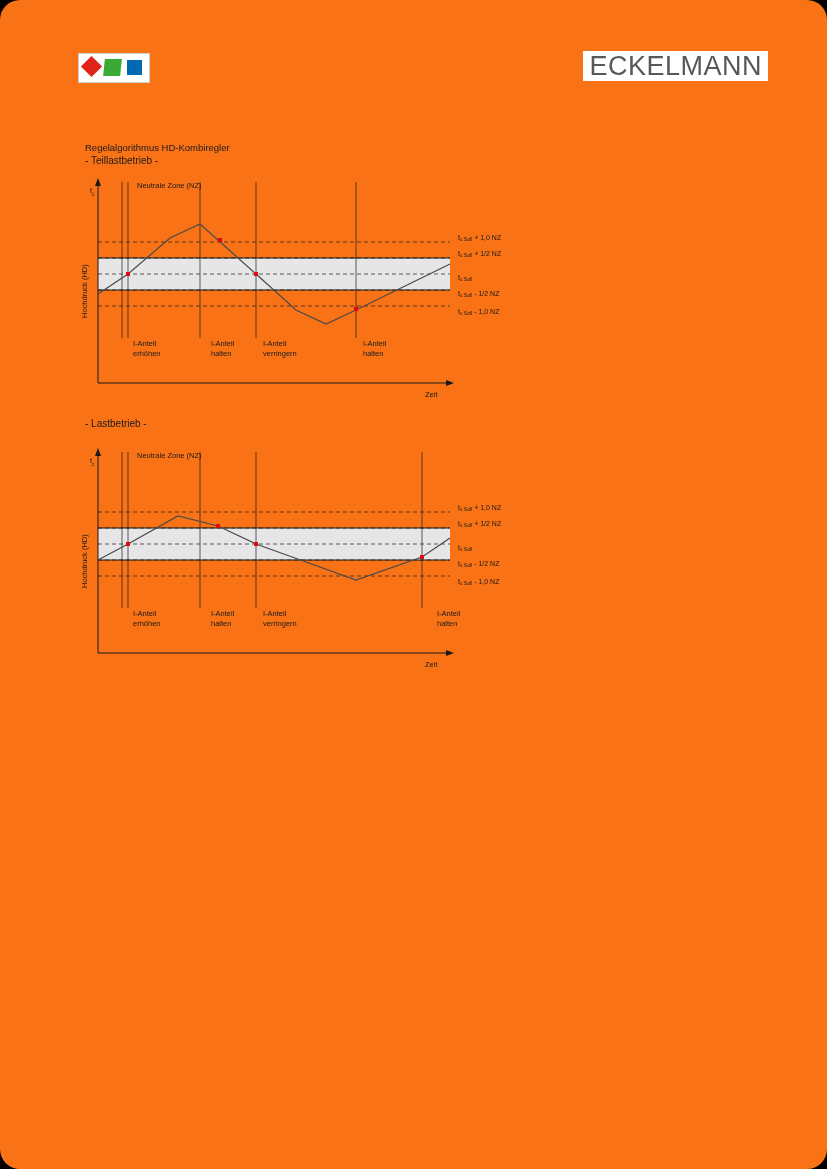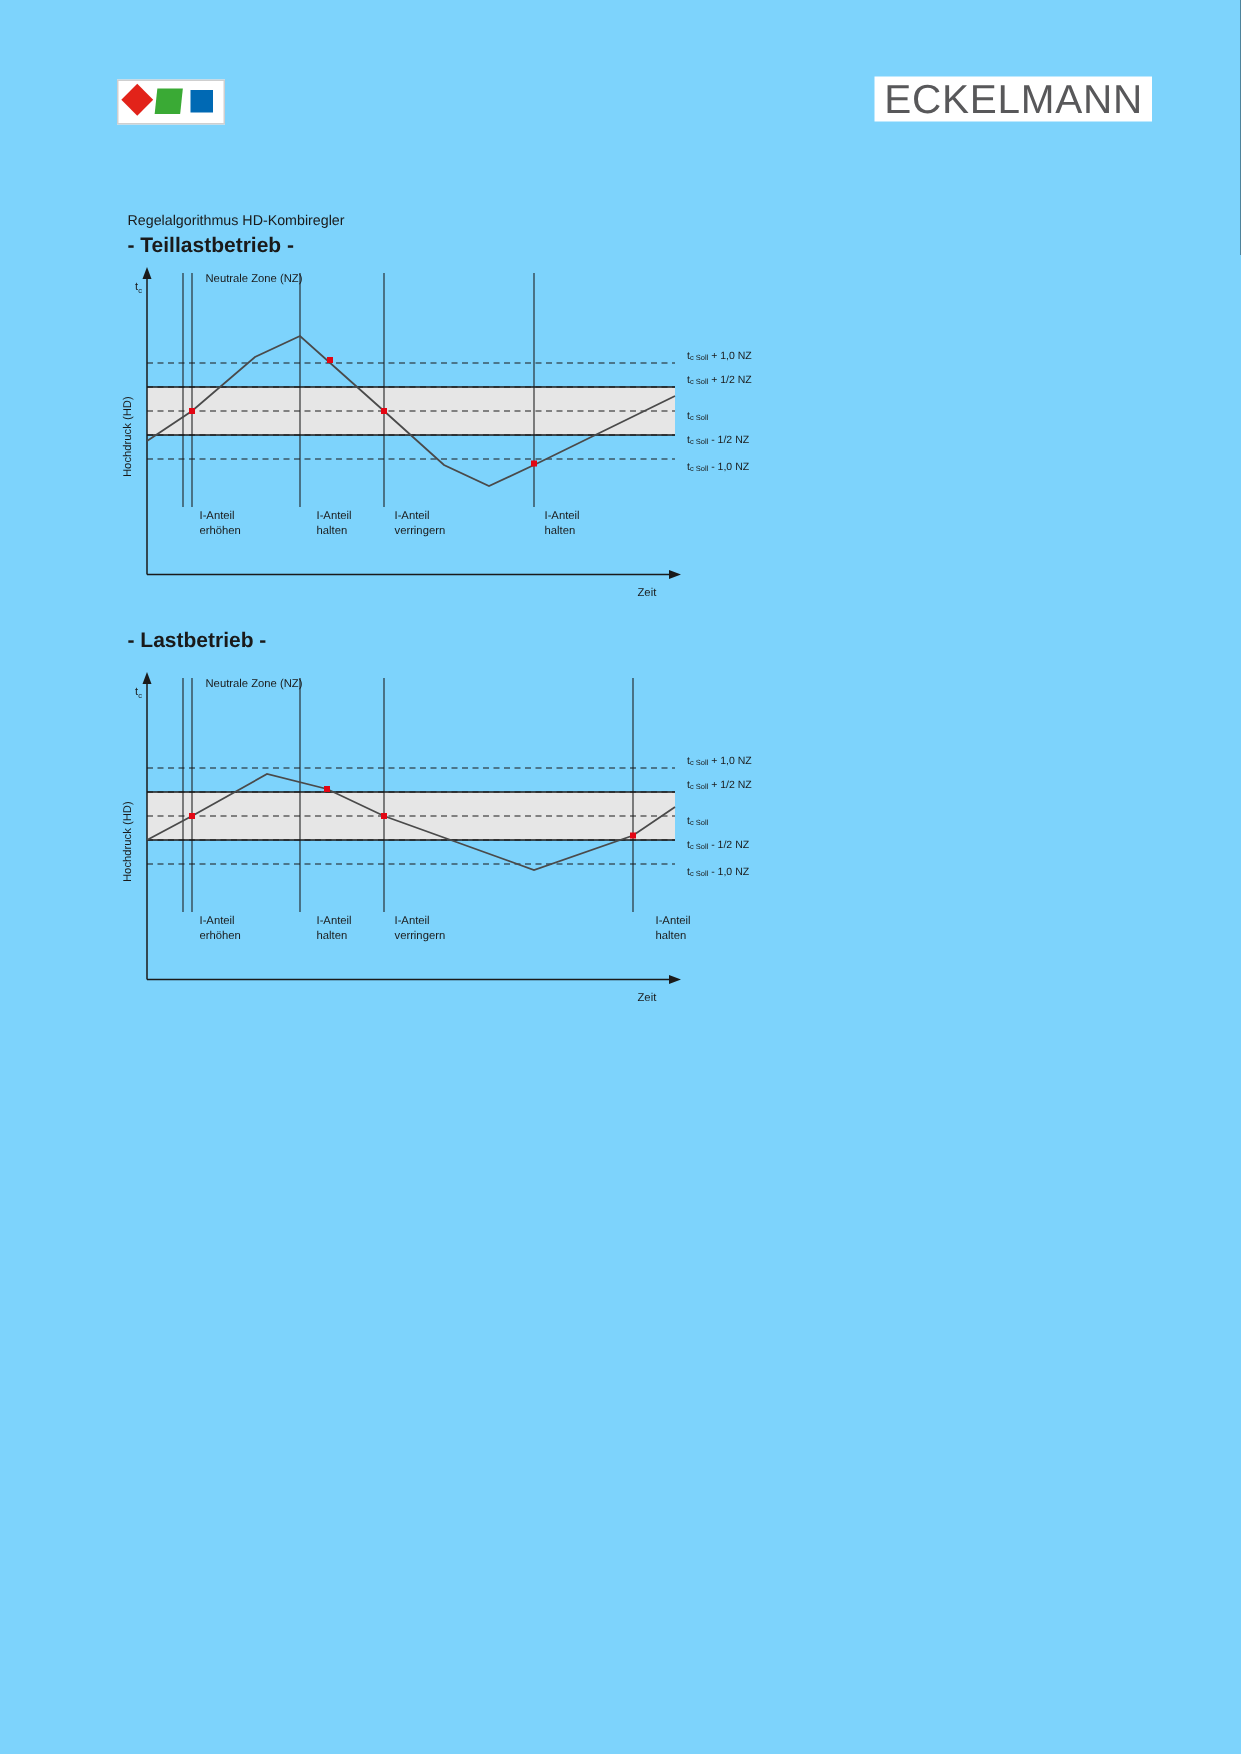--- a/index.html
+++ b/index.html
@@ -12,21 +12,22 @@
     height: 1169px;
     position: relative;
     font-family: "Liberation Sans", sans-serif;
     overflow: hidden;
   }
   .page {
     position: absolute;
     left: 0; top: 0;
     width: 827px;
     height: 1169px;
-    background: #7dd3fc;
+    background: #f97316;
+    border-radius: 20px;
   }
 
   
   .logo-box {
     position: absolute;
     left: 78px;
     top: 53px;
     width: 70px;
     height: 28px;
     background: #ffffff;
@@ -80,24 +81,23 @@
   .fig1 { left: 0; top: 0; }
 
   .fig-title {
     position: absolute;
     font-size: 9.5px;
     color: #1a1a1a;
     white-space: nowrap;
   }
   .fig-sub {
     position: absolute;
-    font-size: 14px;
-    color: #1a1a1a;
-    white-space: nowrap;
-    font-weight: bold;
+    font-size: 10px;
+    color: #1a1a1a;
+    white-space: nowrap;
   }
   .axis-label {
     position: absolute;
     font-size: 7.5px;
     color: #1a1a1a;
     white-space: nowrap;
   }
   .axis-label.vertical {
     transform: rotate(-90deg);
     transform-origin: left top;

